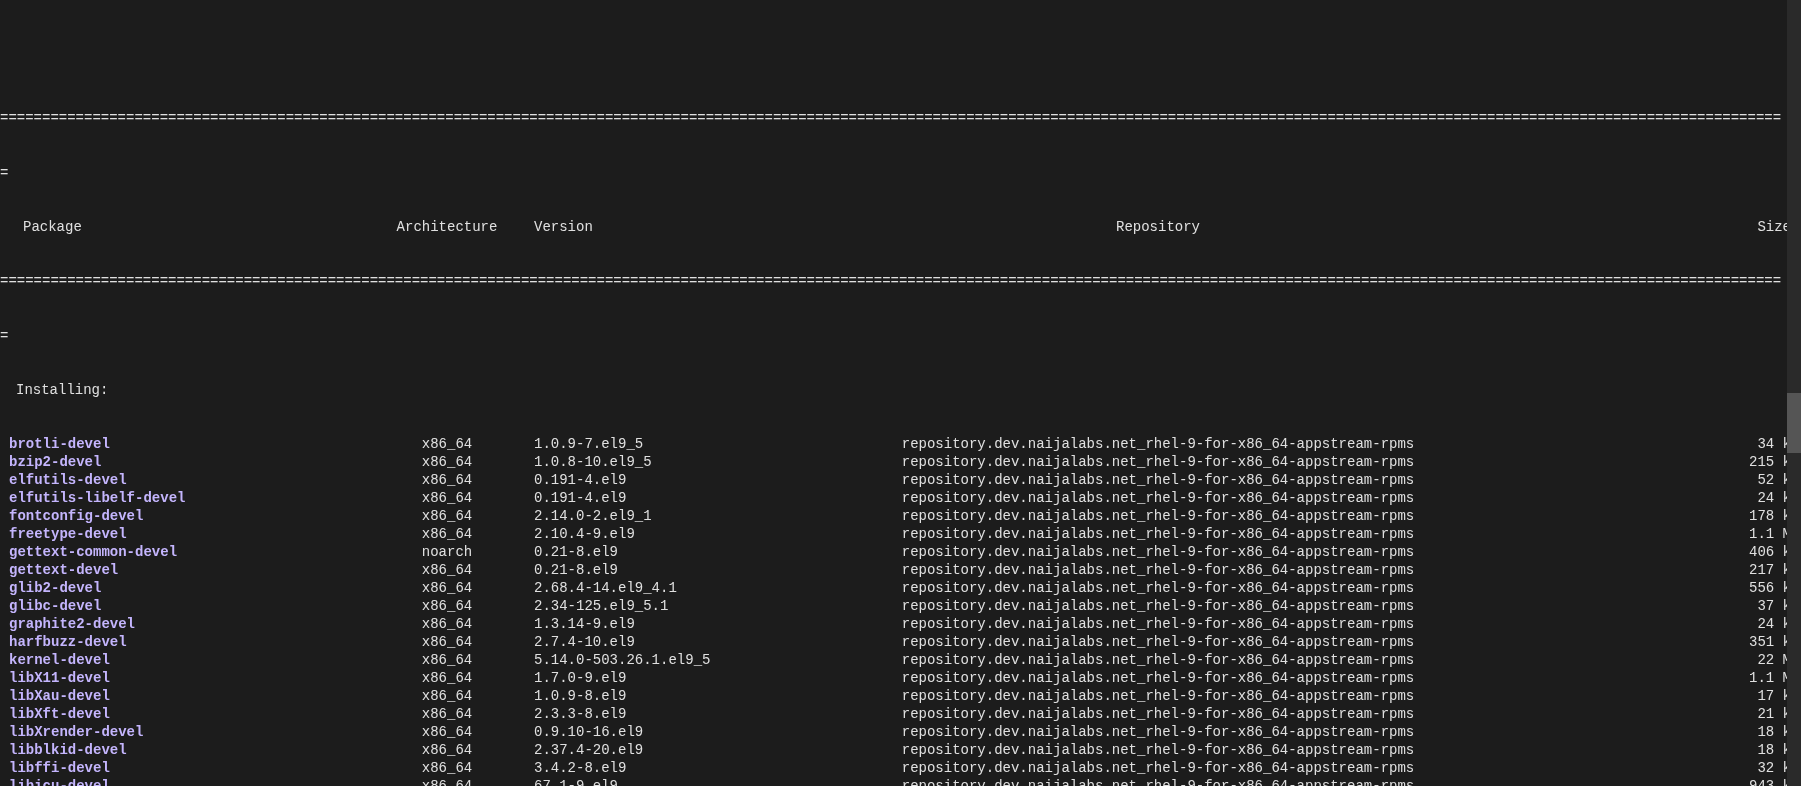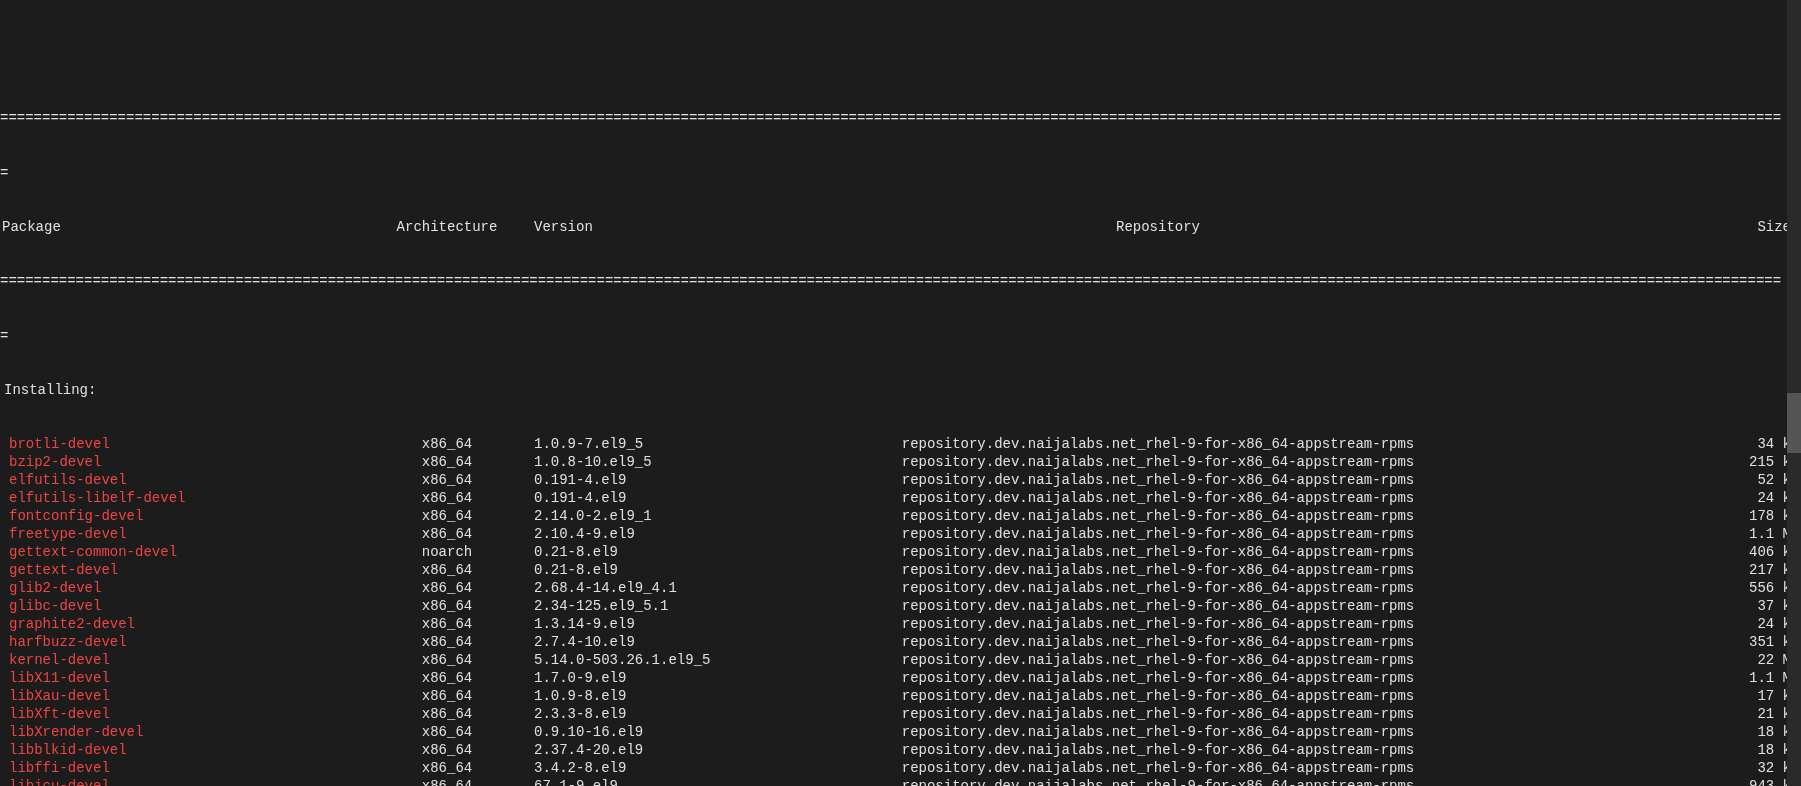--- a/index.html
+++ b/index.html
@@ -17,34 +17,34 @@
     padding: 0;
   }
   .line {
     display: block;
     height: 18px;
   }
   .header-line, .divider-line {
     color: #e0e0e0;
   }
   .pkg-name {
-    color: #ef4444;
-    font-weight: normal;
+    color: #c4b5fd;
+    font-weight: bold;
   }
   .row {
     display: flex;
     height: 18px;
   }
   .col-package { width: 360px; padding-left: 9px; overflow: hidden; }
   .col-arch { width: 174px; overflow: hidden; text-align: center; }
   .col-version { width: 314px; overflow: hidden; }
   .col-repo { width: 620px; overflow: hidden; text-align: center; }
   .col-size { flex: 1; text-align: right; padding-right: 10px; overflow: hidden; }
-  .header-row .col-package { padding-left: 2px; }
-  .installing { padding-left: 4px; }
+  .header-row .col-package { padding-left: 23px; }
+  .installing { padding-left: 16px; }
   .scrollbar {
     position: fixed;
     right: 0;
     top: 0;
     width: 14px;
     height: 100%;
     background: #2a2a2a;
   }
   .scrollbar-thumb {
     position: absolute;

